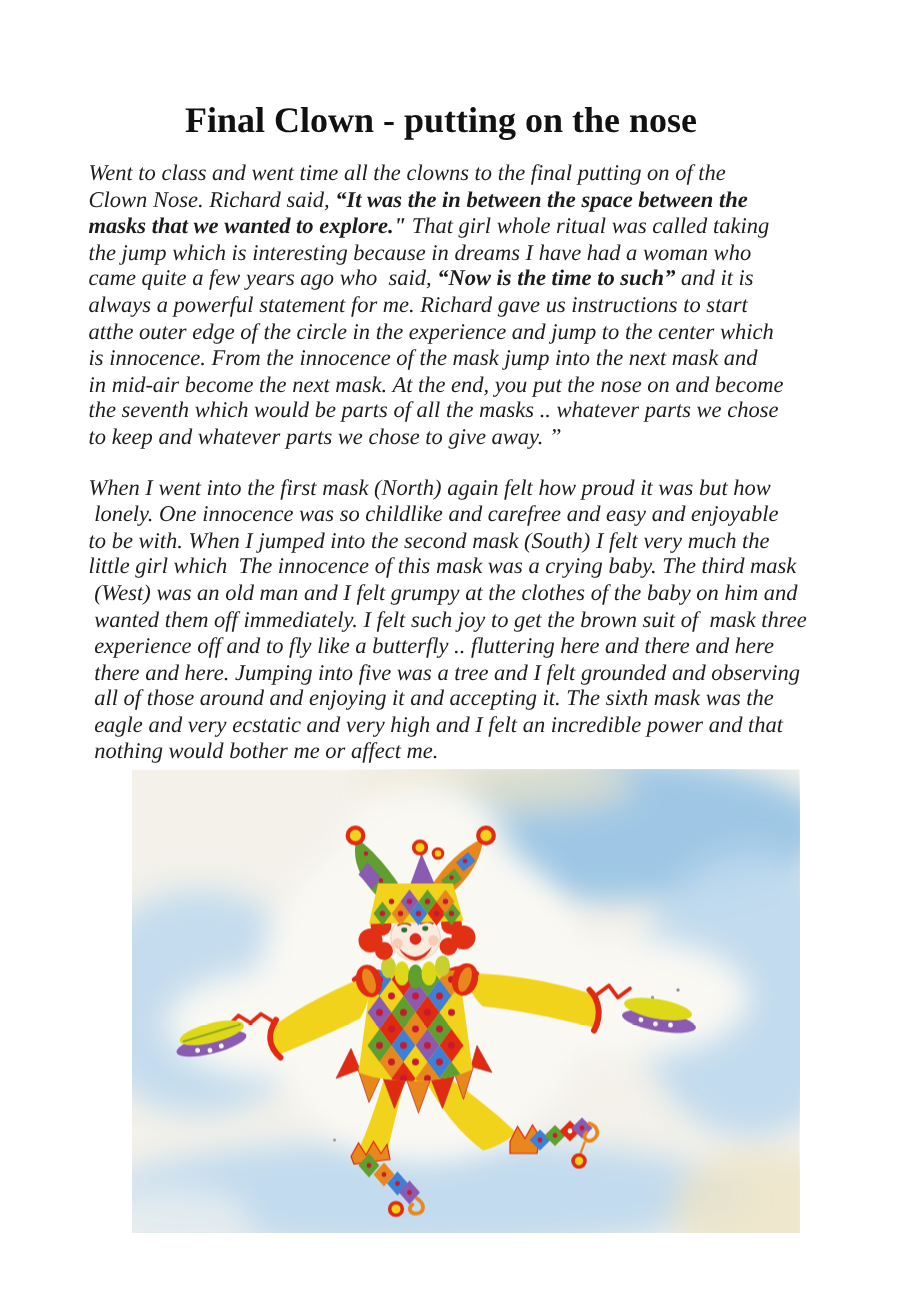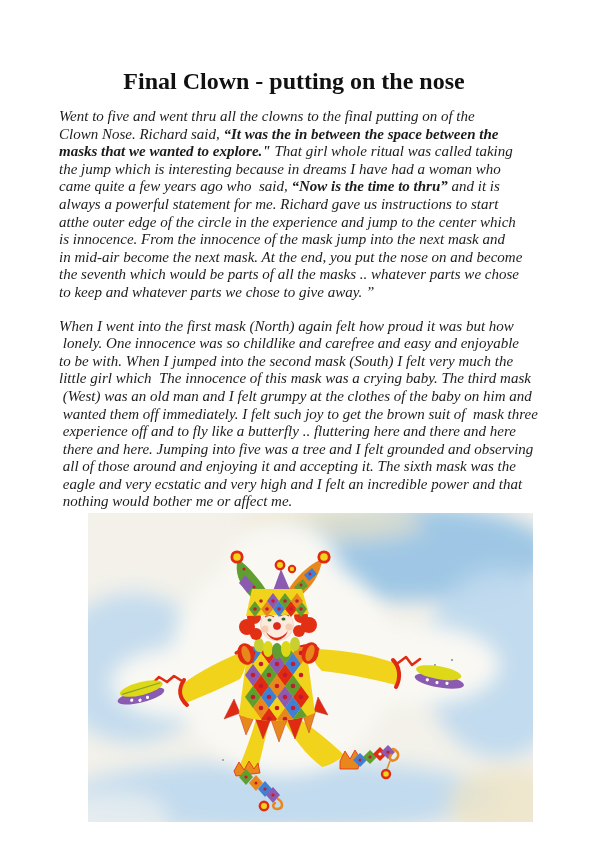--- a/index.html
+++ b/index.html
@@ -42,25 +42,25 @@
   }
   .painting svg{display:block;}
 </style>
 </head>
 <body>
 
 <div class="page">
 
   <h1 class="title">Final Clown - putting on the nose</h1>
 
-  <div class="body-text" id="paragraphs"><div class="para"><span>Went to five and went thru all the clowns to the final putting on of the
+  <div class="body-text" id="paragraphs"><div class="para"><span>Went to class and went time all the clowns to the final putting on of the
 Clown Nose. Richard said, </span><span class="b">“It was the in between the space between the
 masks that we wanted to explore."</span><span> That girl whole ritual was called taking
 the jump which is interesting because in dreams I have had a woman who
-came quite a few years ago who  said, </span><span class="b">“Now is the time to thru”</span><span> and it is
+came quite a few years ago who  said, </span><span class="b">“Now is the time to such”</span><span> and it is
 always a powerful statement for me. Richard gave us instructions to start
 atthe outer edge of the circle in the experience and jump to the center which
 is innocence. From the innocence of the mask jump into the next mask and
 in mid-air become the next mask. At the end, you put the nose on and become
 the seventh which would be parts of all the masks .. whatever parts we chose
 to keep and whatever parts we chose to give away. ”</span></div><div class="para"><span>When I went into the first mask (North) again felt how proud it was but how
  lonely. One innocence was so childlike and carefree and easy and enjoyable
 to be with. When I jumped into the second mask (South) I felt very much the
 little girl which  The innocence of this mask was a crying baby. The third mask
  (West) was an old man and I felt grumpy at the clothes of the baby on him and

